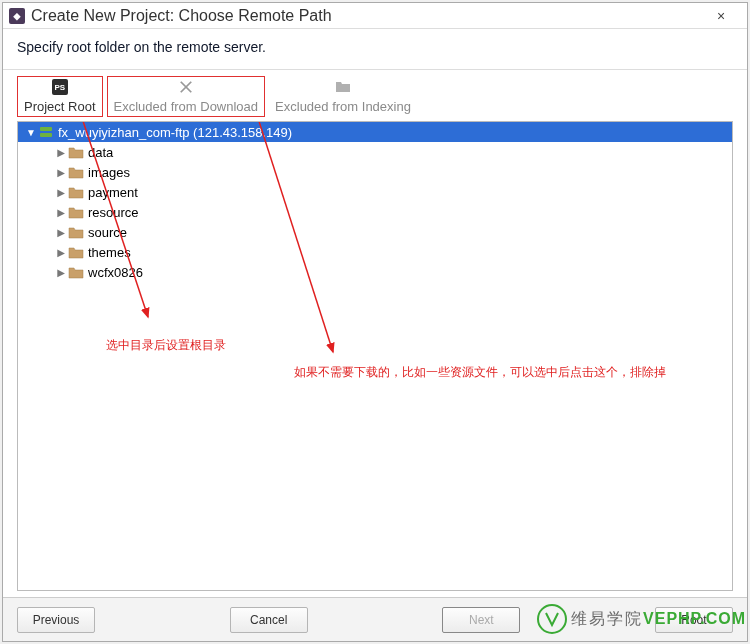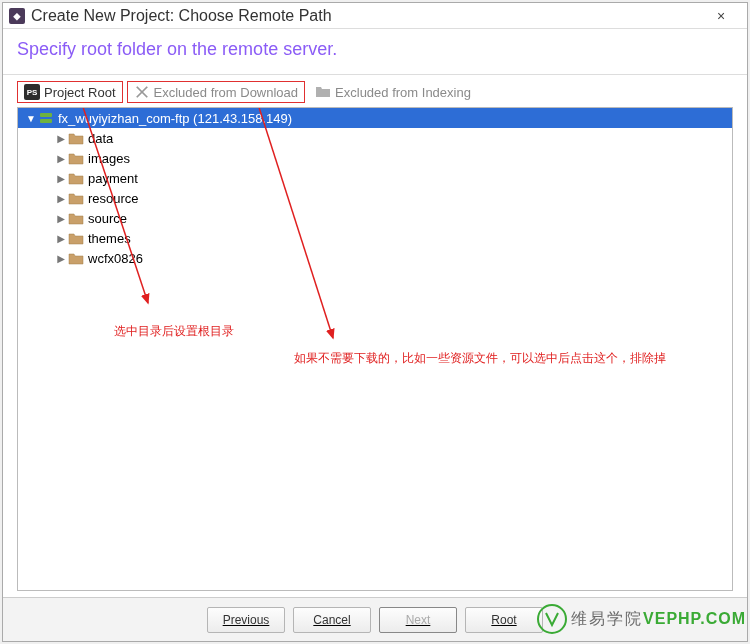--- a/index.html
+++ b/index.html
@@ -48,38 +48,39 @@
       width: 40px; height: 24px;
       display: flex;
       align-items: center;
       justify-content: center;
       font-size: 14px;
       color: #444;
       cursor: pointer;
     }
     .instruction {
       padding: 10px 14px 14px;
-      font-size: 18px;
-      color: #8b5cf6;
+      font-size: 14px;
+      color: #0f172a;
       border-bottom: 1px solid #ddd;
     }
     .toolbar {
       padding: 6px 14px 2px;
       display: flex;
       gap: 4px;
       align-items: center;
     }
     .tb-btn {
       display: inline-flex;
       align-items: center;
       gap: 4px;
       padding: 2px 6px;
       color: #8a8a8a;
       font-size: 13px;
       cursor: pointer;
+      flex-direction: column;
     }
     .tb-btn.hl1 { border: 1px solid #e03030; color: #333; }
     .tb-btn.hl2 { border: 1px solid #e03030; }
     .tb-icon {
       width: 16px; height: 16px;
       display: inline-flex;
       align-items: center;
       justify-content: center;
     }
     .tb-icon.ps { background:#2d2d2d; color:#fff; font-size:8px; font-weight:bold; border-radius:2px; }
@@ -133,24 +134,23 @@
       color: #e02020;
       font-size: 12px;
     }
     .anno-label { position:absolute; white-space:nowrap; }
     .bottom-bar {
       border-top: 1px solid #ccc;
       background: #f3f3f3;
       height: 44px;
       display: flex;
       align-items: center;
-      justify-content: center;
+      justify-content: space-between;
       gap: 8px;
       padding: 0 14px;
-      text-decoration: underline;
     }
     .btn {
       min-width: 78px;
       height: 26px;
       border: 1px solid #b5b5b5;
       background: linear-gradient(#fdfdfd,#ececec);
       border-radius: 2px;
       font-size: 12px;
       cursor: pointer;
       display: inline-flex;
@@ -296,21 +296,21 @@
 
     <svg class="anno" style="left:0;top:0;" width="720" height="300">
       <defs>
         <marker id="ah" markerWidth="8" markerHeight="8" refX="6" refY="3" orient="auto">
           <path d="M0,0 L7,3 L0,6 Z" fill="#e02020"></path>
         </marker>
       </defs>
       <line x1="62" y1="-10" x2="130" y2="195" stroke="#e02020" stroke-width="1.5" marker-end="url(#ah)"></line>
       <line x1="238" y1="-10" x2="315" y2="230" stroke="#e02020" stroke-width="1.5" marker-end="url(#ah)"></line>
     </svg>
-    <div class="anno-label" style="left:96px; top:215px;">选中目录后设置根目录</div>
+    <div class="anno-label" style="left:88px; top:215px;">选中目录后设置根目录</div>
     <div class="anno-label" style="left:270px; top:242px;margin-left:6px;">如果不需要下载的，比如一些资源文件，可以选中后点击这个，排除掉</div>
   </div>
 
   <div class="bottom-bar">
     <button class="btn">Previous</button>
     <button class="btn">Cancel</button>
     <button class="btn primary disabled">Next</button>
     <button class="btn">Root</button>
   </div>
 

